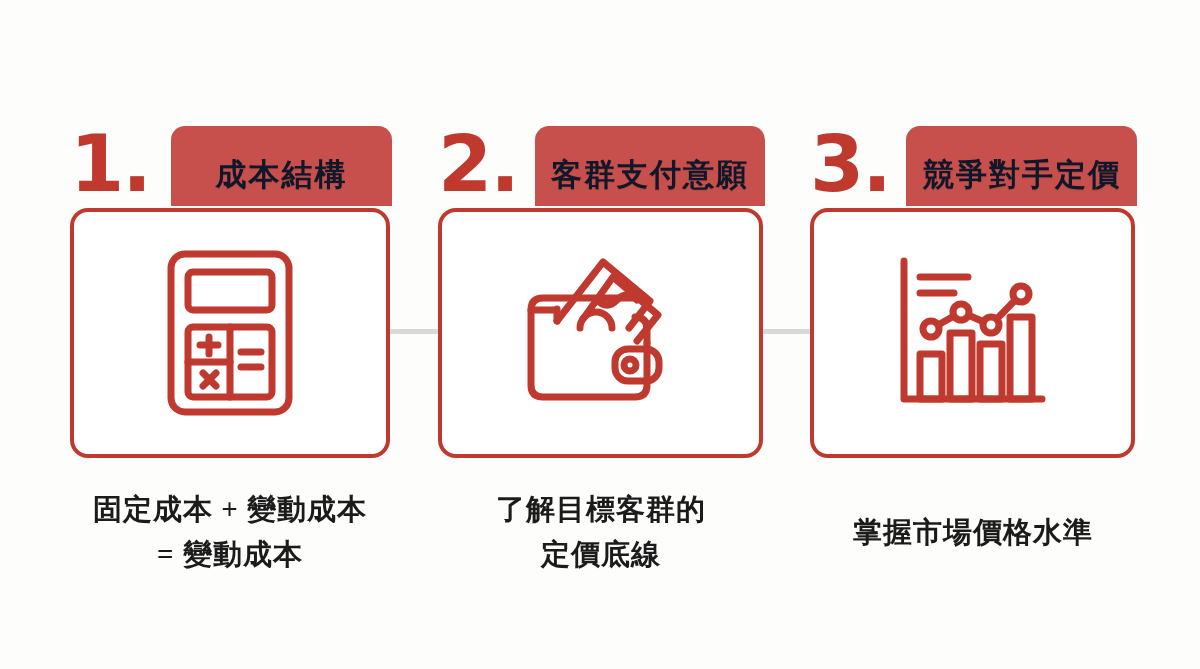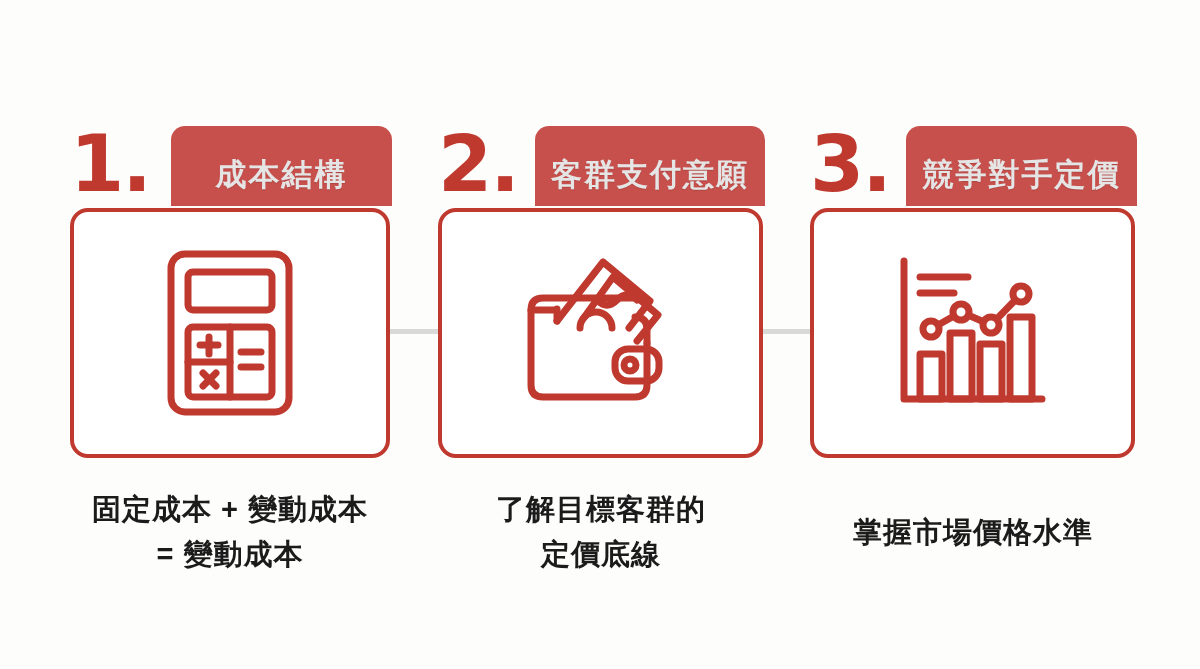--- a/index.html
+++ b/index.html
@@ -58,24 +58,24 @@
     background: #c8504c;
     border-radius: 14px 14px 0 0;
     display: flex;
     align-items: center;
     justify-content: center;
     box-sizing: border-box;
     padding: 0 16px 4px 16px;
   }
   .k1 .banner { left: 101px; }
   .k2 .banner { left: 97px; }
-  .k3 .banner { left: 96px; }
+  .k3 .banner { left: 96px; justify-content: flex-end; }
 
   .banner-title {
-    color: #e5e5e5;
+    color: #0f172a;
     font-size: 31px;
     font-weight: bold;
     letter-spacing: 2px;
     line-height: 1;
     white-space: nowrap;
     text-shadow: 0 1px 1px rgba(0,0,0,0.13);
     margin-top: 21px;
   }
 
   .num {
@@ -111,21 +111,21 @@
   .caption {
     position: absolute;
     text-align: center;
     color: #1b1b1b;
     font-size: 29px;
     font-weight: bold;
     line-height: 45px;
     letter-spacing: 1px;
     z-index: 2;
   }
-  .caption.p1 { left: 40px;  top: 487px; width: 380px; }
+  .caption.p1 { left: 40px;  top: 487px; width: 380px; font-family: Liberation Serif, serif; }
   .caption.p2 { left: 440px; top: 487px; width: 322px; text-align: center; }
   .caption.p3 { left: 790px; top: 510px; width: 366px; }
   .caption .ln { display: block; }
 </style>
 </head>
 <body>
 
 <div id="stage">
 
   <div class="connector c1"></div>

